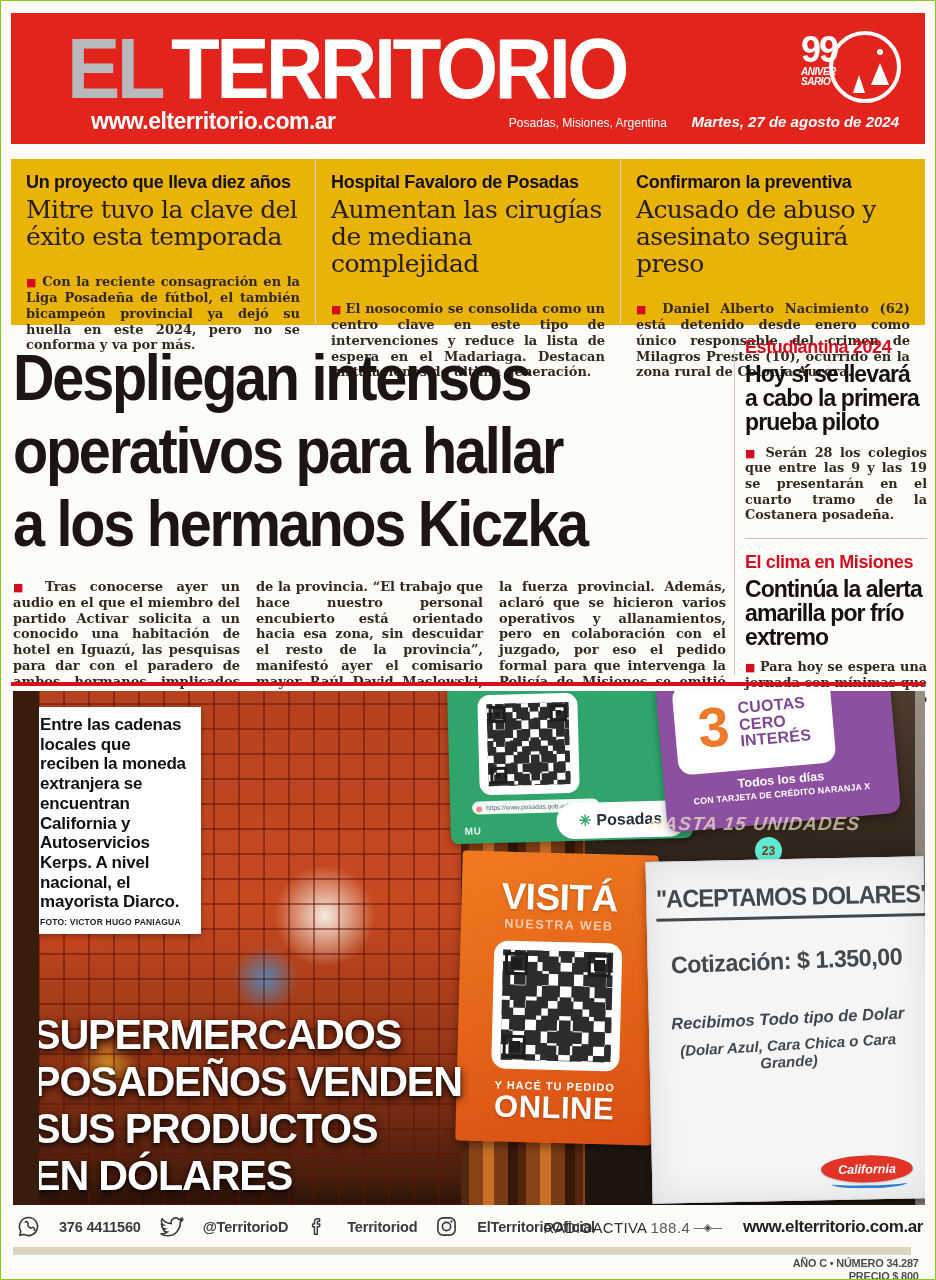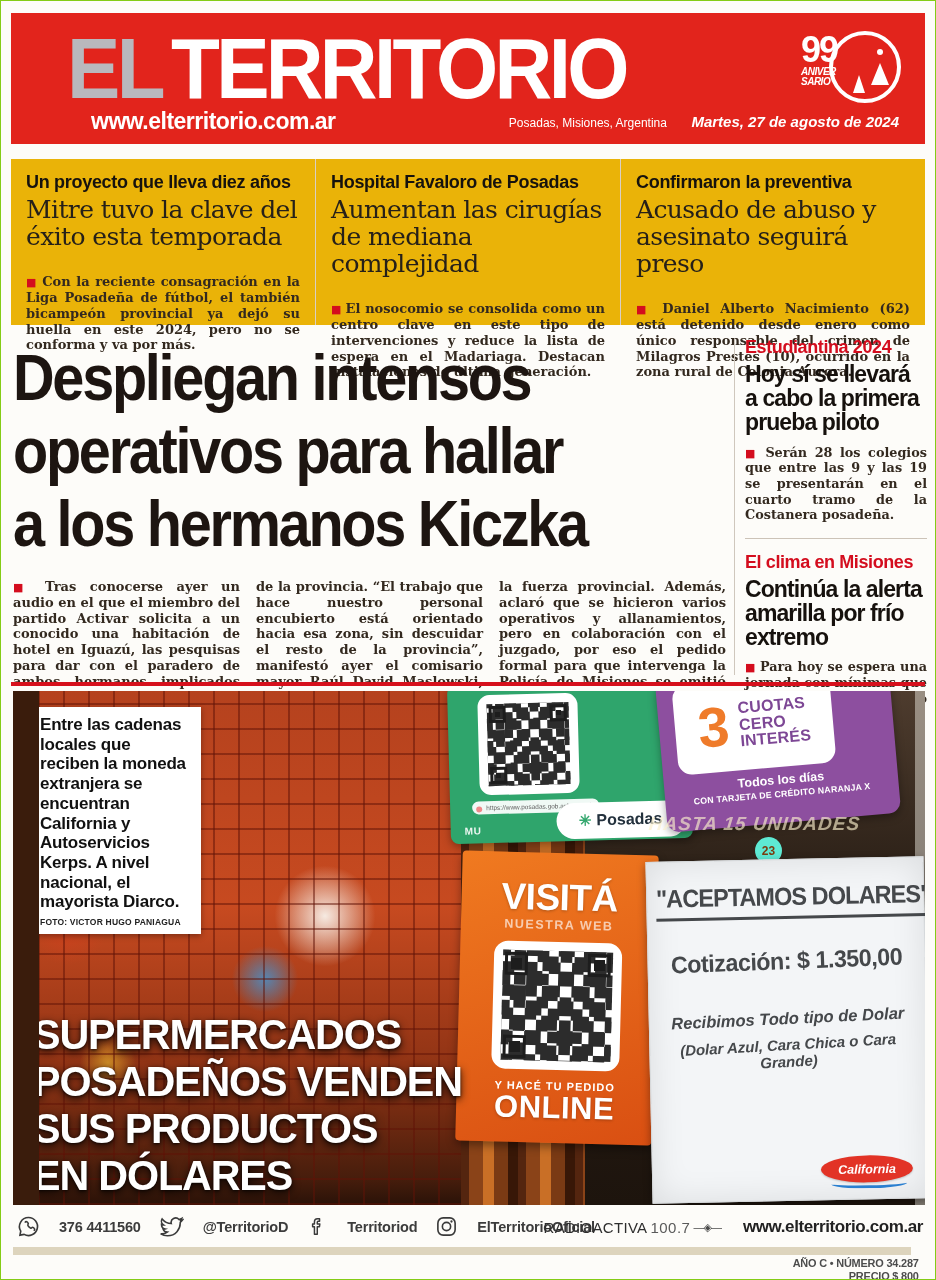--- a/index.html
+++ b/index.html
@@ -339,21 +339,21 @@
           <rect x="3" y="3" width="18" height="18" rx="5.5" fill="none" stroke="#3a3a3a" stroke-width="1.7"></rect>
           <circle cx="12" cy="12" r="4.3" fill="none" stroke="#3a3a3a" stroke-width="1.7"></circle>
           <circle cx="17.2" cy="6.8" r="1.2" fill="#3a3a3a"></circle>
         </svg>
         <span class="soc-label">ElTerritorioOficial</span>
       </div>
     </div>
     <div class="radio-site">
       <div class="radio">
         <span class="radio-name">RADIOACTIVA</span>
-        <span class="radio-freq">100.7</span>
+        <span class="radio-freq">188.4</span>
         <span class="radio-ic">—◈—</span>
       </div>
       <div class="web">www.elterritorio.com.ar</div>
     </div>
     <div class="strip"></div>
     <div class="issue">
       <div>AÑO C • NÚMERO 34.287</div>
       <div>PRECIO $ 800</div>
     </div>
   </footer>

